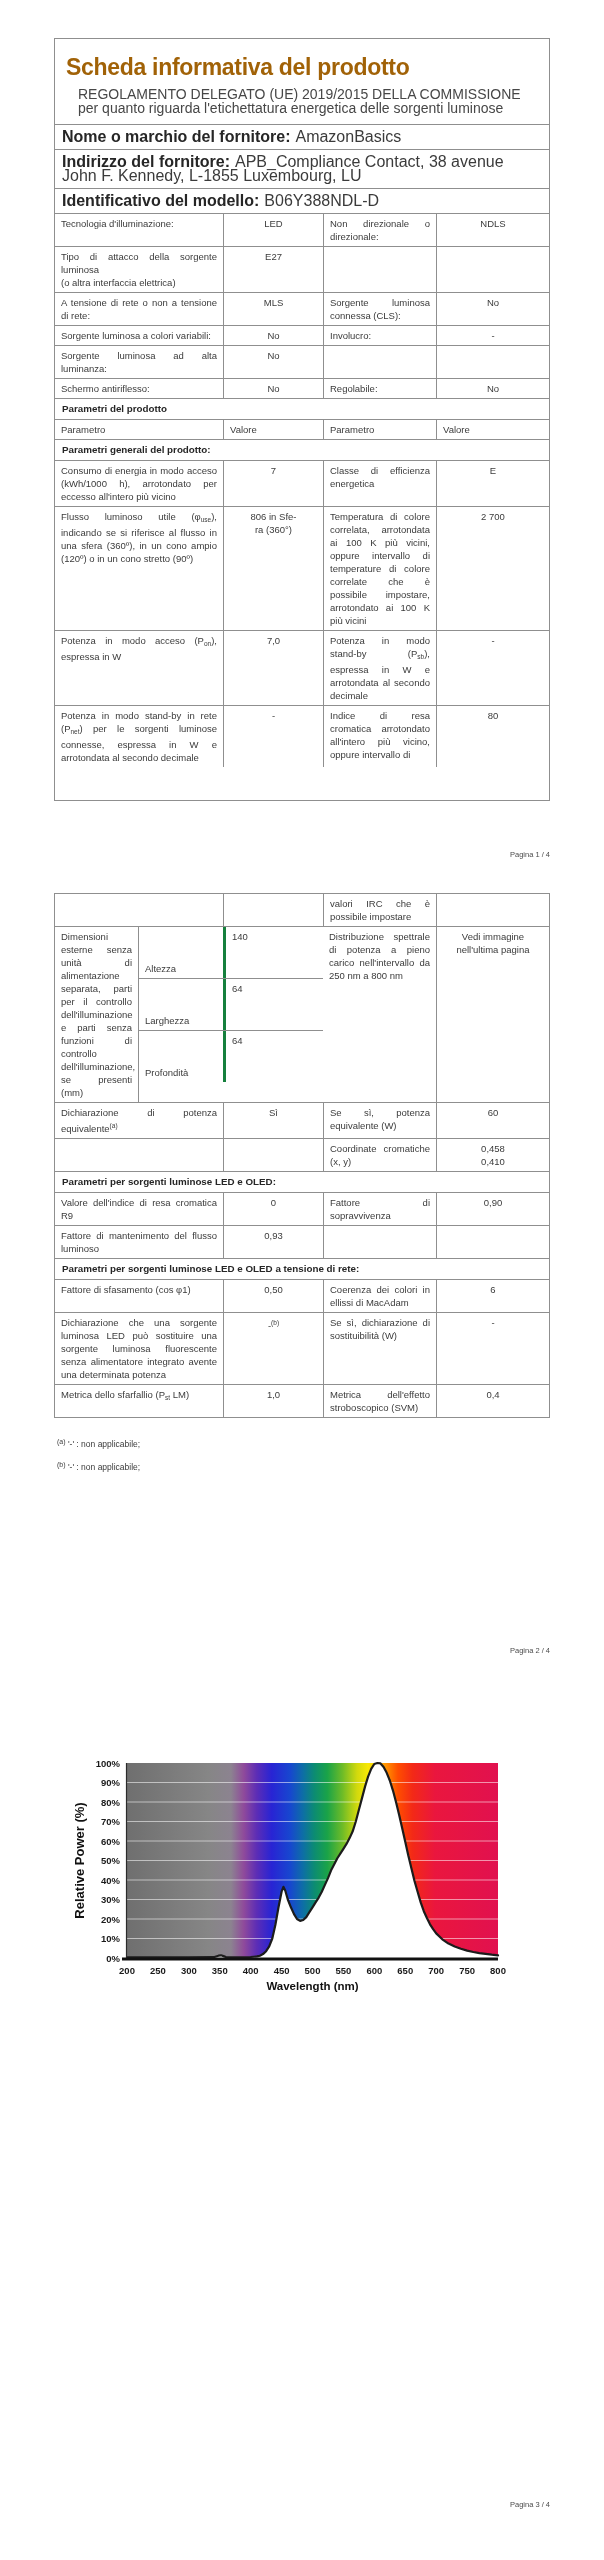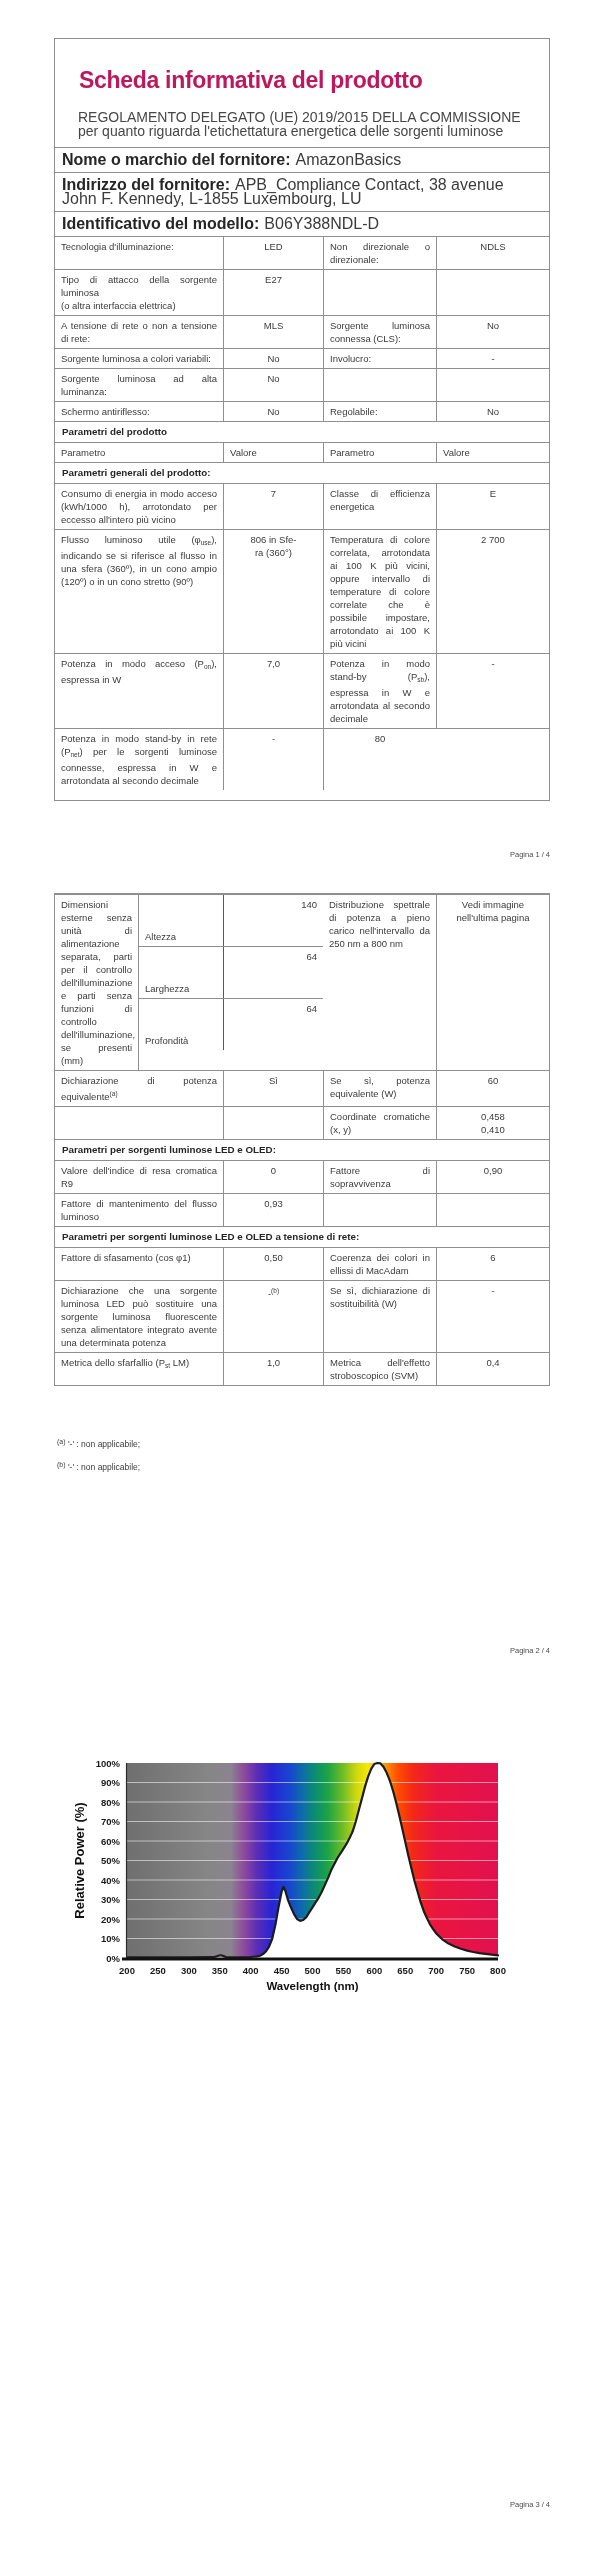--- a/index.html
+++ b/index.html
@@ -3,41 +3,41 @@
 <meta charset="utf-8">
 <style>
   html,body{margin:0;padding:0;background:#ffffff;}
   .doc{position:relative;width:604px;height:2560px;background:#fff;overflow:hidden;
        font-family:"Liberation Sans",sans-serif;color:#3b3b3b;
        -webkit-font-smoothing:antialiased;}
   .tbl{position:absolute;left:54px;width:494px;border:1px solid #8f8f8f;box-sizing:content-box;background:#fff;}
   .p1{top:38px;height:761px;overflow:hidden;}
   .p2{top:893px;}
   .head-block{padding:11px 7px 9px 7px;}
-  h1{margin:17px;font-size:23px;line-height:26px;font-weight:bold;color:#be185d;letter-spacing:-0.3px;}
+  h1{margin:4px;font-size:23px;line-height:26px;font-weight:bold;color:#a16207;letter-spacing:-0.3px;}
   .reg{margin:7px 0 0 16px;font-size:14px;line-height:14px;color:#474747;}
   .kv{padding:5px 7px;border-top:1px solid #8f8f8f;font-size:16px;line-height:14px;}
   .kv .b{font-weight:bold;color:#262626;}
   .kv .v{margin-left:5px;}
   .sec{border-top:1px solid #8f8f8f;padding:3px 7px;font-weight:bold;color:#262626;font-size:9.8px;line-height:14px;}
   .ctr{text-align:left;}
   .r{display:grid;grid-template-columns:168px 100px 113px 113px;border-top:1px solid #8f8f8f;font-size:9.5px;line-height:13px;}
   .c{padding:3px 6px;box-sizing:border-box;}
   .c + .c{border-left:1px solid #8f8f8f;}
   .l{text-align:justify;}
   .v{text-align:center;white-space:pre-line;}
   .hl{text-align:left;}
   sub{font-size:6.5px;vertical-align:-2px;}
   sup{font-size:6.5px;vertical-align:4px;}
   .dims{grid-template-columns:83px 185px 113px 113px;}
   .dims-sub{border-left:1px solid #8f8f8f;box-sizing:border-box;}
   .dr{display:grid;grid-template-columns:84px 1fr;}
   .dr + .dr{border-top:1px solid #8f8f8f;}
   .dr .dl{padding:3px 6px;margin-top:32px;}
-  .dr .dv{border-left:1px solid #15803d;text-align:right;padding:3px 6px;}
+  .dr .dv{border-left:3px solid #15803d;text-align:left;padding:3px 6px;}
   .footnotes{position:absolute;left:57px;top:1436px;font-size:8.5px;line-height:11px;color:#3b3b3b;}
   .footnotes div{margin-bottom:9px;}
   .footnotes sup{font-size:7px;vertical-align:3px;}
   .pagenum{position:absolute;right:54px;text-align:right;font-size:7.5px;color:#4b4b4b;}
   .pn1{top:850px;}
   .pn2{top:1646px;margin-left:20px;}
   .pn3{top:2500px;}
   .chart{position:absolute;left:0;top:1745px;width:604px;height:262px;}
   svg text{font-family:"Liberation Sans",sans-serif;}
 </style>
@@ -126,27 +126,34 @@
     </div>
     <div class="r">
       <div class="c l"><span>Potenza in modo acceso (P</span><sub>on</sub><span>), espressa in W</span></div>
       <div class="c v">7,0</div>
       <div class="c l"><span>Potenza in modo stand-by (P</span><sub>sb</sub><span>), espressa in W e arrotondata al secondo decimale</span></div>
       <div class="c v">-</div>
     </div>
     <div class="r">
       <div class="c l"><span>Potenza in modo stand-by in rete (P</span><sub>net</sub><span>) per le sorgenti luminose connesse, espressa in W e arrotondata al secondo decimale</span></div>
       <div class="c v">-</div>
+      <div class="c l">Indice di resa cromatica arrotondato all'intero più vicino, oppure intervallo di</div>
       <div class="c v">80</div>
     </div>
   </section>
 
   <div class="pagenum pn1">Pagina 1 / 4</div>
 
   <section class="tbl p2">
+    <div class="r" style="border-top:none">
+      <div class="c l"></div>
+      <div class="c v"></div>
+      <div class="c l">valori IRC che è possibile impostare</div>
+      <div class="c v"></div>
+    </div>
 
     <div class="r dims">
       <div class="c l">Dimensioni esterne senza unità di alimentazione separata, parti per il controllo dell'illuminazione e parti senza funzioni di controllo dell'illuminazione, se presenti (mm)</div>
       <div class="dims-sub">
         <div class="dr">
           <div class="dl">Altezza</div>
           <div class="dv">140</div>
         </div>
         <div class="dr">
           <div class="dl">Larghezza</div>

